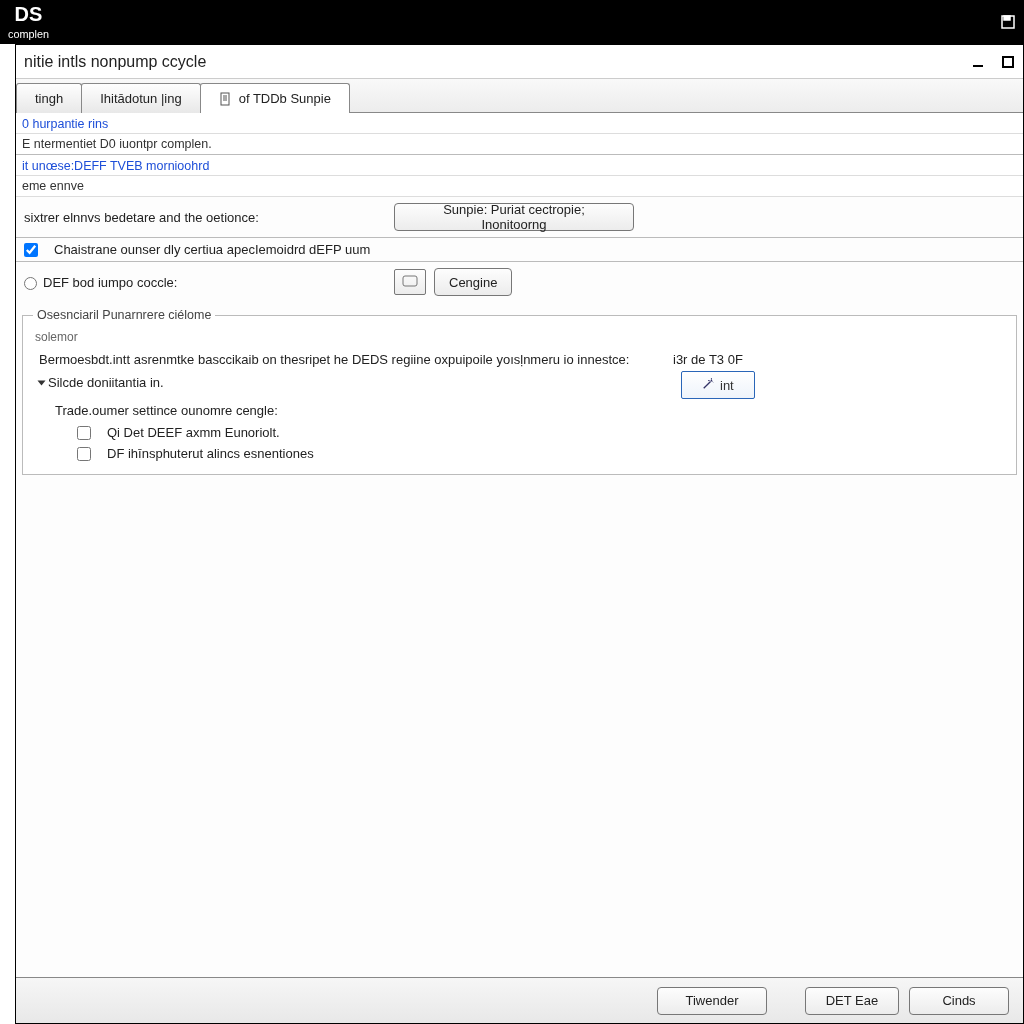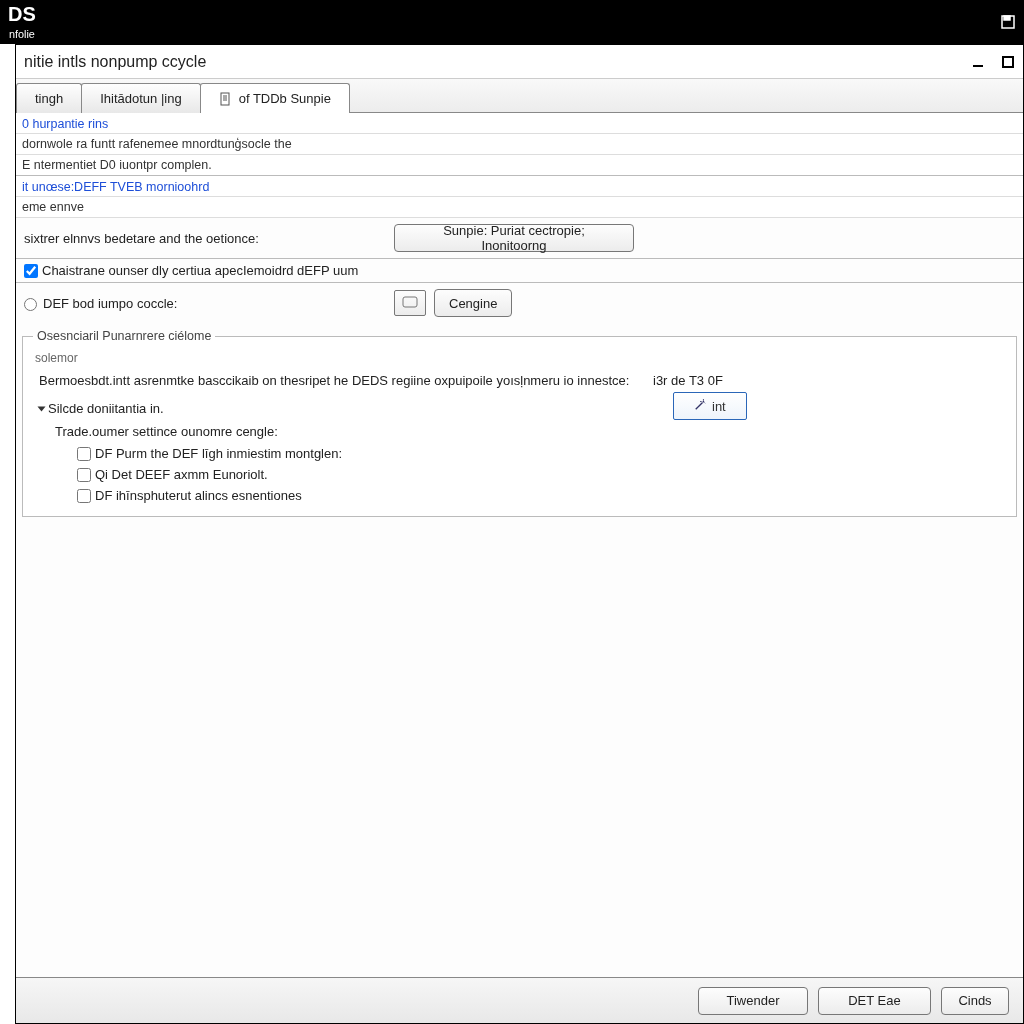--- a/index.html
+++ b/index.html
@@ -76,21 +76,21 @@
     height:28px; padding:0 20px; border:1px solid #2a66b8; background:linear-gradient(#ffffff,#eef4fb);
     border-radius:2px; display:inline-flex; align-items:center; gap:6px; cursor:pointer;
     font-size:13px; color:#333;
   }
 
   fieldset.group {
     border:1px solid #bbb; margin:6px 6px; padding:6px 10px 10px 10px; background:#fff;
   }
   fieldset.group > legend { font-size:12.5px; color:#444; padding:0 4px; }
 
-  .check-row { display:flex; align-items:center; gap:4px; padding:3px 0; font-size:13px; color:#222; }
+  .check-row { display:flex; align-items:center; gap:16px; padding:3px 0; font-size:13px; color:#222; }
   .check-row input[type=checkbox], .check-row input[type=radio] { width:14px; height:14px; }
 
   .indent { padding-left:22px; }
   .body-text { font-size:13px; color:#222; padding:4px 6px; }
 
   .disclosure { display:flex; align-items:center; gap:4px; font-size:13px; color:#222; padding:4px 6px; cursor:pointer; }
   .disclosure .tri { width:0; height:0; border-left:5px solid #333; border-top:4px solid transparent; border-bottom:4px solid transparent; transform:rotate(90deg); }
 
   .footer {
     height:46px; border-top:1px solid #888; background:linear-gradient(#f6f6f6,#e8e8e8);
@@ -100,21 +100,21 @@
   .sep-line { height:1px; background:#bbb; margin:0; }
 
   .read-val { font-size:13px; color:#222; }
 </style>
 </head>
 <body>
 
 <div class="titlebar-outer">
   <div>
     <div class="brand">DS</div>
-    <small>nfolie</small>
+    <small>complen</small>
   </div>
   <span class="ctrl-btn">
     <svg viewBox="0 0 16 16" width="16" height="16" fill="none" stroke="#fff" stroke-width="1.5">
       <rect x="2" y="2" width="12" height="12"></rect>
         <rect x="4" y="2" width="6" height="4" fill="#fff"></rect>
     </svg>
   </span>
 </div>
 
 <div class="window">
@@ -151,21 +151,20 @@
             <line x1="4" y1="8" x2="8" y2="8" stroke="#555"></line>
           </svg>
       </span>
       <span>of TDDb Sunpie</span>
     </div>
   </div>
 
   <div class="body">
 
     <div class="section-header">0 hurpantie rins</div>
-    <div class="section-sub">dornwole ra funtt rafenemee mnordtunģsocle the</div>
     <div class="section-sub" style="border-bottom:none;">E ntermentiet D0 iuontpr complen.</div>
     <div class="sep-line"></div>
 
     <div class="section-header">it unœse:DEFF TVEB mornioohrd</div>
     <div class="section-sub">eme ennve</div>
 
     <div class="row">
       <div class="label">sixtrer elnnvs bedetare and the oetionce:</div>
       <div class="controls">
         <button class="btn" style="width:240px; justify-content:flex-start;">
@@ -198,26 +197,26 @@
           <span>Cengine</span>
         </button>
       </div>
     </div>
 
     <fieldset class="group">
       <legend>Osesnciaril Punarnrere ciélome</legend>
 
       <div style="font-size:12px; color:#666; padding:2px 0 4px 2px;">solemor</div>
 
-      <div style="display:flex; align-items:center; ">
+      <div style="display:flex; align-items:center; gap:20px;">
         <div class="body-text" style="flex:0 0 620px;">Bermoesbdt.intt asrenmtke basccikaib on thesripet he DEDS regiine oxpuipoile yoısḷnmeru io innestce:</div>
         <div class="read-val">i3r de T3 0F</div>
       </div>
 
-      <div style="display:flex; align-items:flex-end; gap:20px;">
+      <div style="display:flex; align-items:flex-start; gap:28px;">
         <div class="disclosure" style="flex:0 0 620px;">
           <span class="tri"></span>
           <span>Silcde doniitantia in.</span>
         </div>
         <button class="btn-highlight">
           <span>
             <svg viewBox="0 0 14 14" width="12" height="12">
                 <path d="M2 12 L10 4" stroke="#336" stroke-width="1.5"></path>
                 <circle cx="11" cy="3" r="1" fill="#336"></circle>
                 <path d="M11 0 L11 2 M9 3 L7 3 M12 4 L13 5" stroke="#336" stroke-width="1"></path>
@@ -225,42 +224,38 @@
           </span>
           <span>int</span>
         </button>
       </div>
 
       <div class="indent">
         <div class="body-text" style="padding-left:0;">Trade.oumer settince ounomre cengle:</div>
         <div class="indent">
           <div class="check-row">
             <input type="checkbox" style="">
-            <span>DF Purm the DEF līgh inmiestim montglen:</span>
-          </div>
-          <div class="check-row">
-            <input type="checkbox" style="">
             <span>Qi  Det DEEF axmm Eunoriolt.</span>
           </div>
           <div class="check-row">
             <input type="checkbox" style="">
             <span>DF ihīnsphuterut alincs esnentiones</span>
           </div>
         </div>
       </div>
 
     </fieldset>
 
   </div>
 
   <div class="footer">
     <button class="btn" style="width:110px; justify-content:center;">
       <span>Tiwender</span>
     </button>
-    <button class="btn" style="width:113px; justify-content:center;">
+    <button class="btn" style="width:94px; justify-content:center;margin-left:28px;">
       <span>DET Eae</span>
     </button>
-    <button class="btn" style="width:68px; justify-content:center;">
+    <button class="btn" style="width:100px; justify-content:center;">
       <span>Cinds</span>
     </button>
   </div>
 
 </div>
 
 </body></html>

